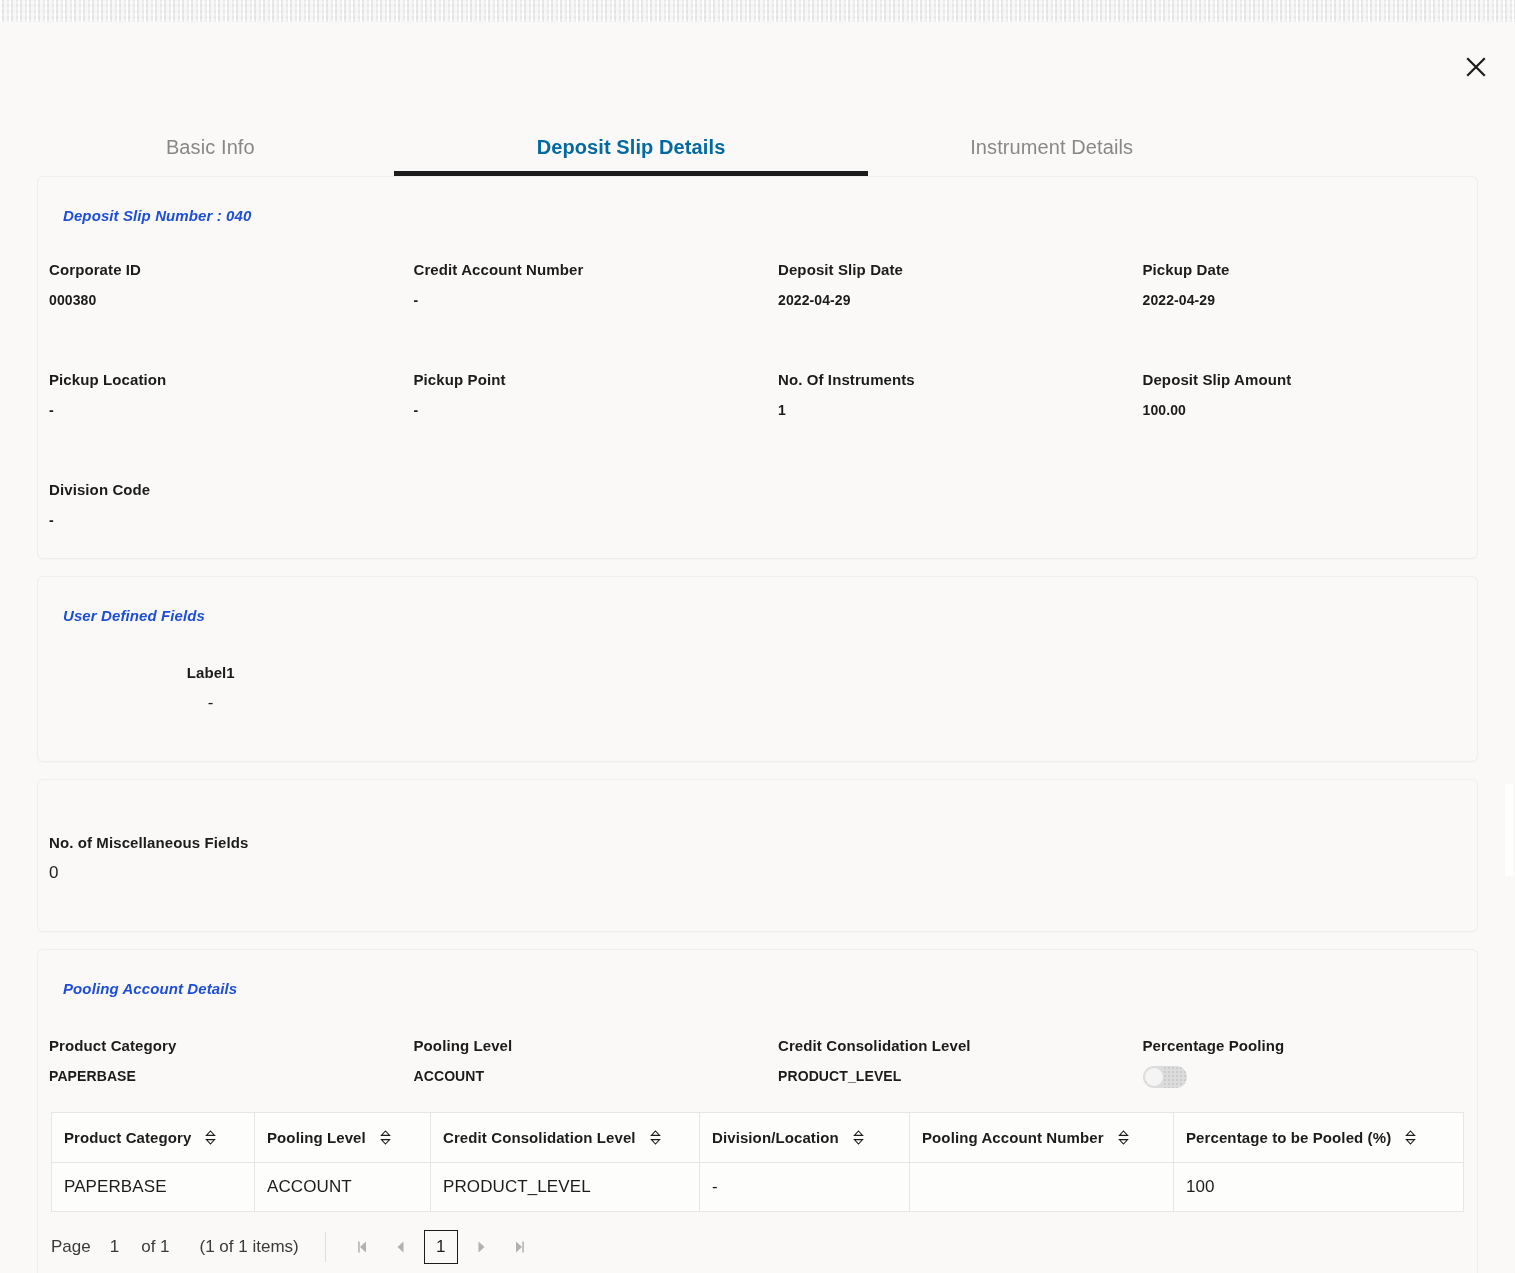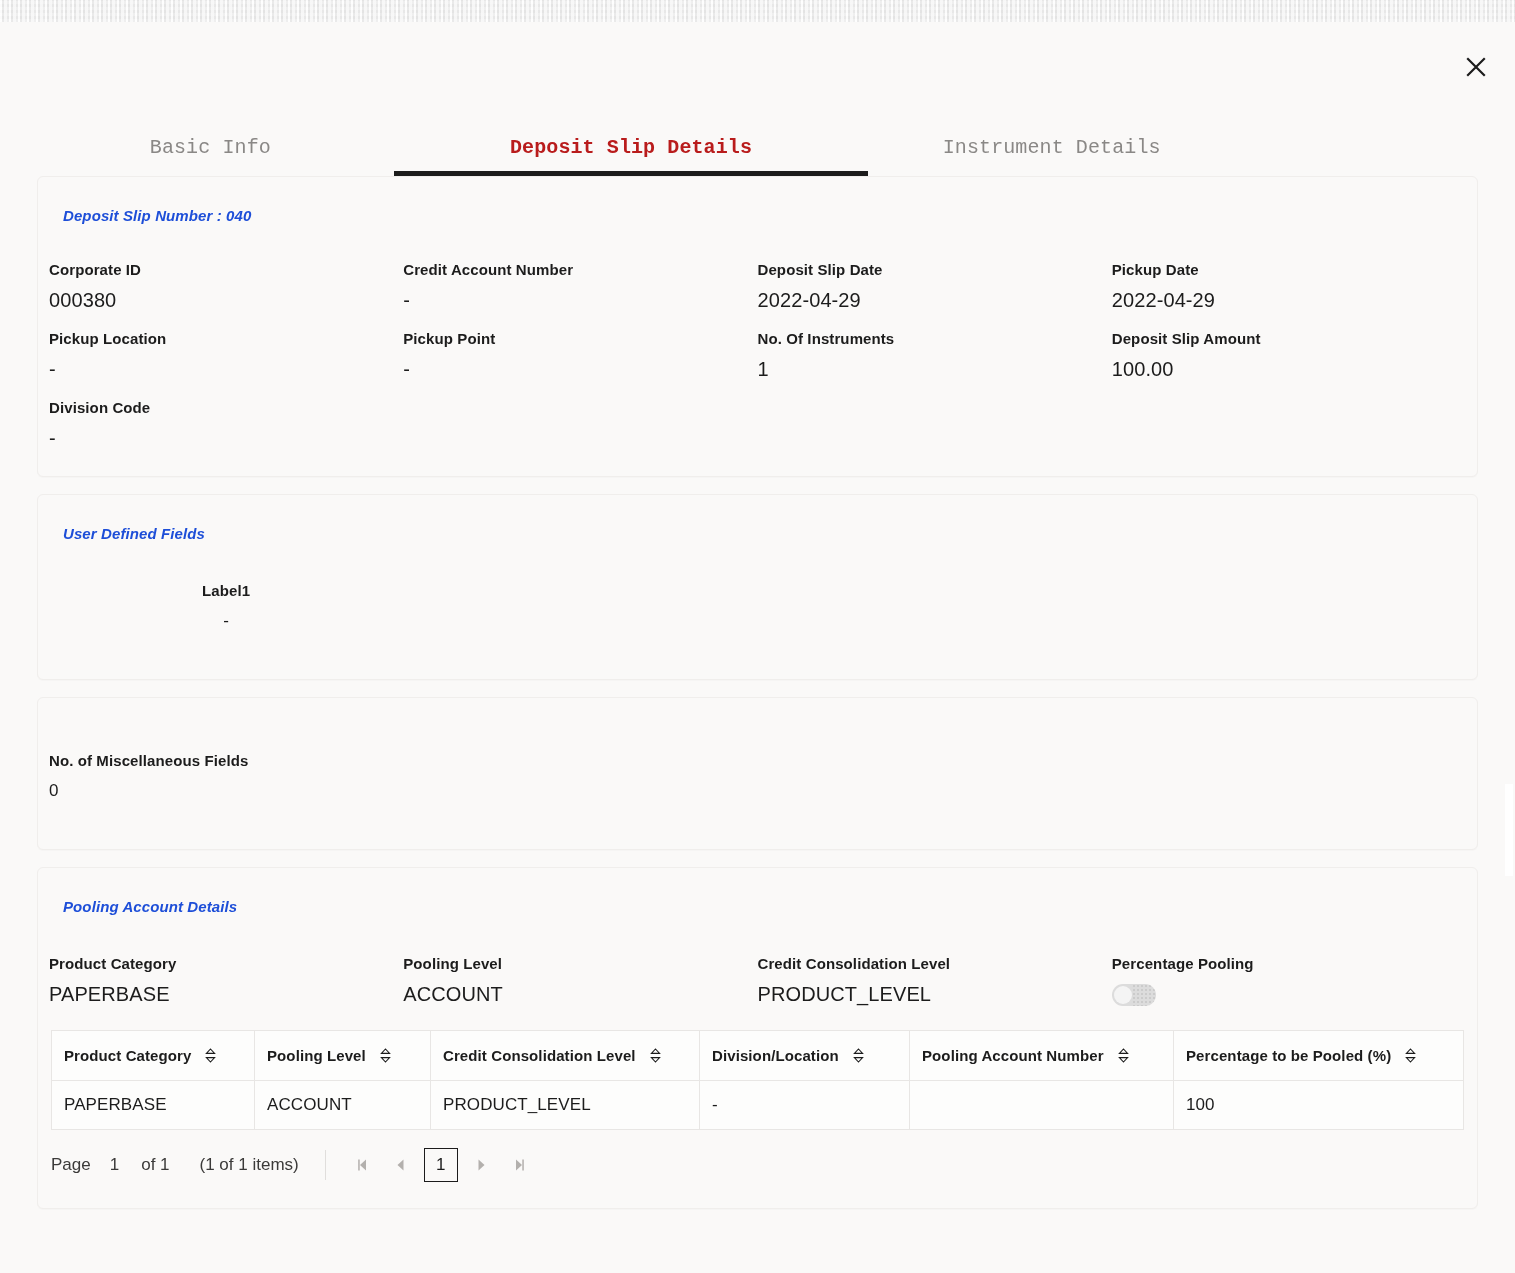--- a/index.html
+++ b/index.html
@@ -40,35 +40,34 @@
     background: none; border: none;
   }
   .close-btn svg { display: block; }
 
   
   .tabs {
     position: absolute;
     top: 100px; left: 0;
     width: 1262px; height: 54px;
     display: flex;
-    font-family: Liberation Mono, monospace;
   }
   .tab {
     flex: 1 1 0;
     display: flex;
     align-items: flex-start;
     justify-content: center;
     position: relative;
     cursor: pointer;
     font-size: 20px;
     color: #8a8886;
     padding-top: 14px;
     letter-spacing: .1px;
   }
-  .tab.active { color: #b91c1c; font-weight: 700; }
+  .tab.active { color: #0369a1; font-weight: 700; }
   .tab.active::after {
     content: "";
     position: absolute;
     left: 50%; transform: translateX(-50%);
     bottom: 0;
     width: 474px; height: 5px;
     background: #1c1c1c;
   }
 
   
@@ -90,32 +89,33 @@
     font-style: italic;
   }
 
   
   .field-grid {
     display: grid;
     grid-template-columns: repeat(4, 1fr);
     column-gap: 0;
     row-gap: 0;
     padding: 0 11px;
+    gap: 41px;
   }
   .field { padding: 17px 0 0 0; }
   .field-label {
     font-size: 15px;
     font-weight: 600;
     color: #1c1c1c;
     line-height: 20px;
     letter-spacing: .1px;
   }
   .field-value {
-    font-size: 20px;
-    font-weight: 400;
+    font-size: 14px;
+    font-weight: 700;
     color: #1c1c1c;
     line-height: 24px;
     margin-top: 8px;
     min-height: 24px;
     letter-spacing: .1px;
   }
   .field-value.plain { font-weight: 400; font-size: 17px; }
 
   
   .toggle {

